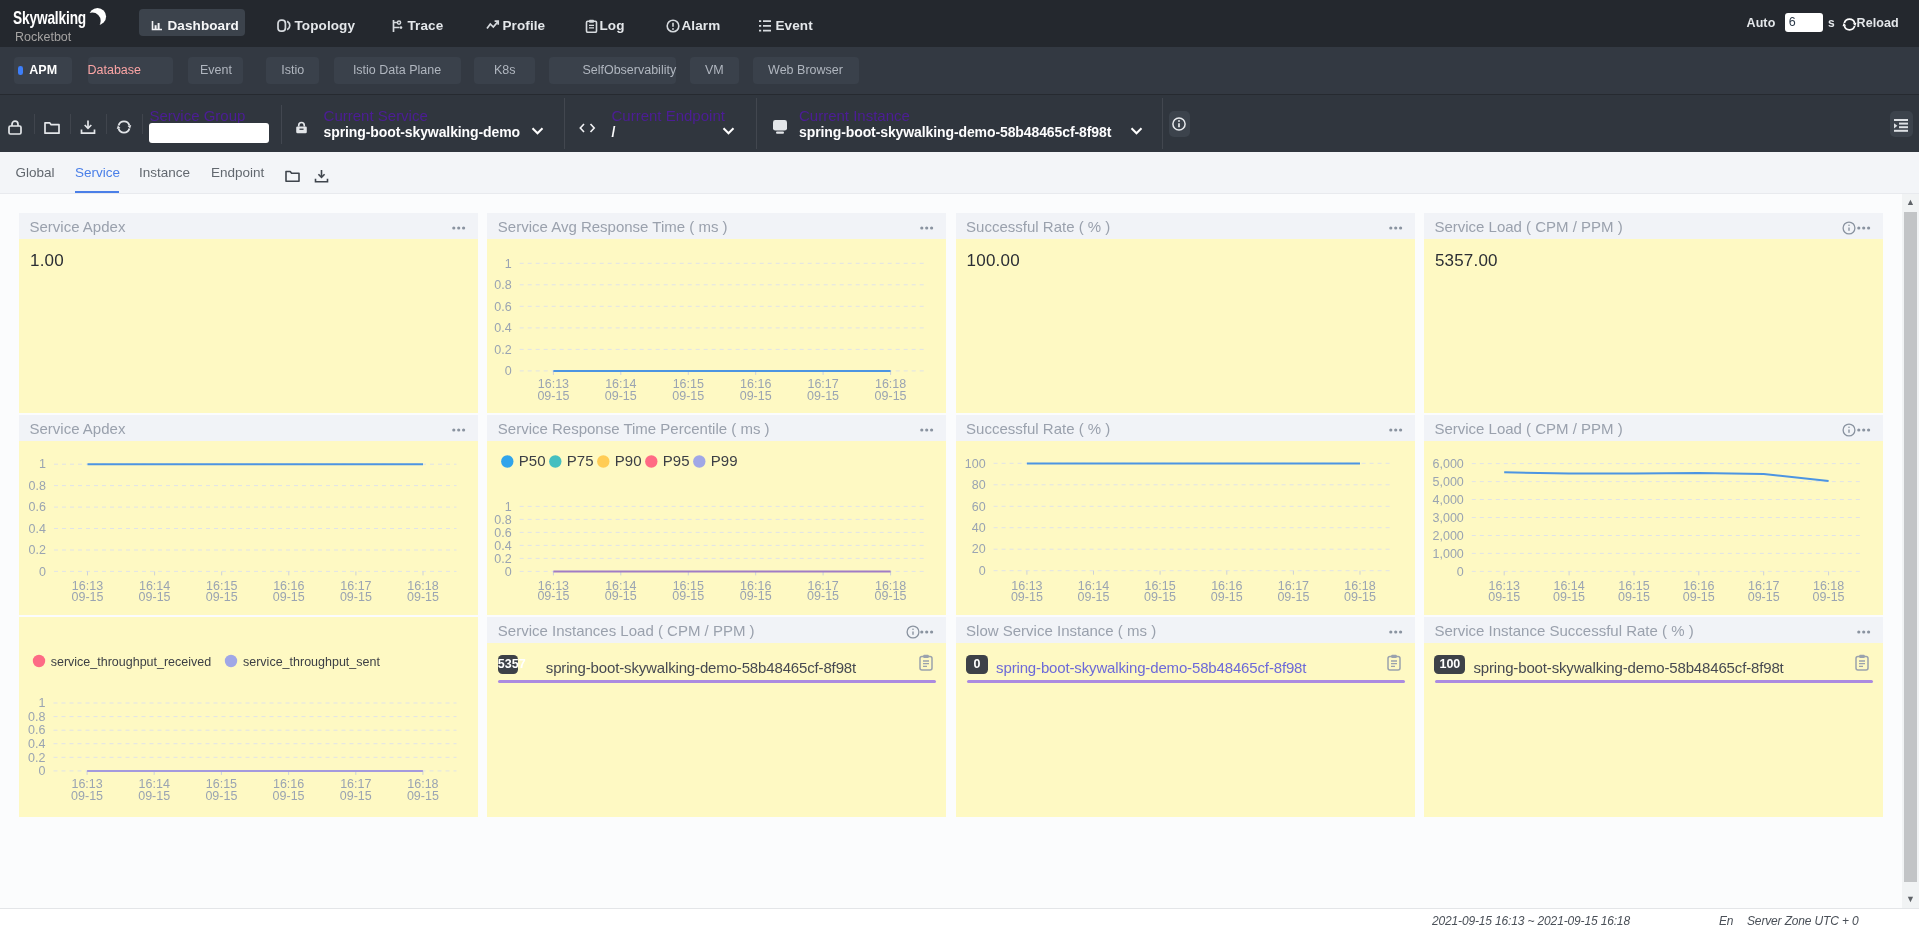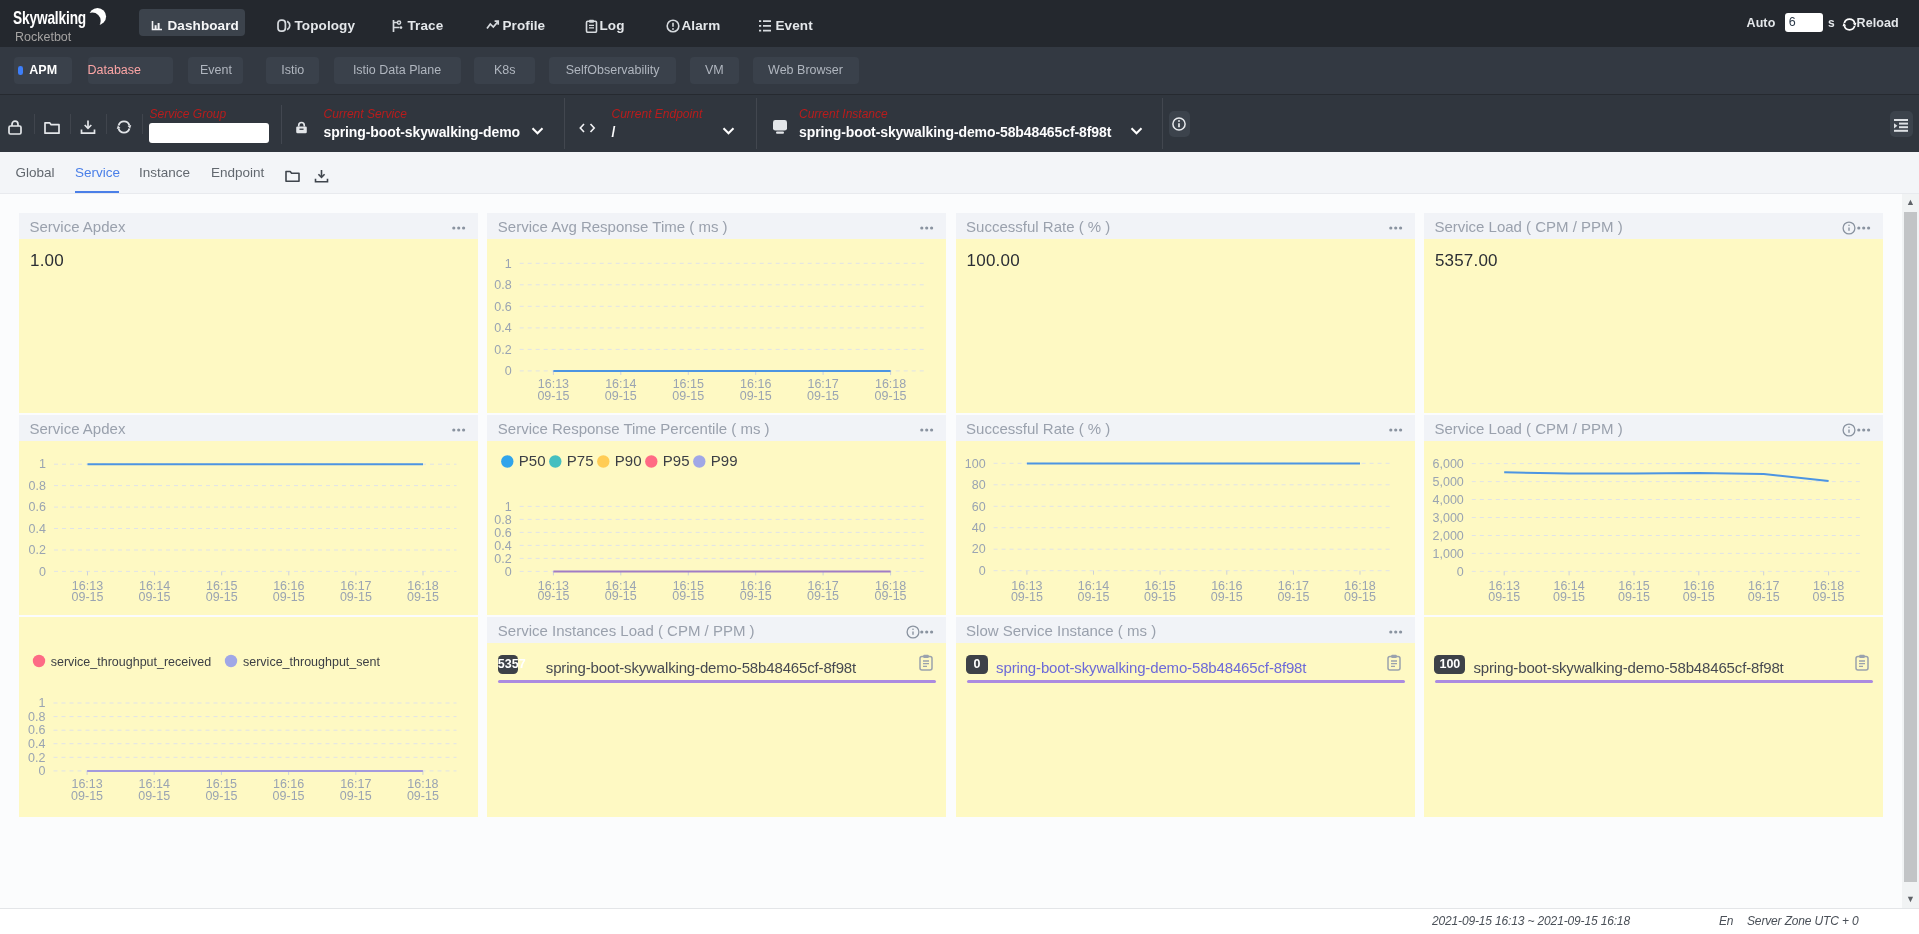--- a/index.html
+++ b/index.html
@@ -3,21 +3,21 @@
 * { margin:0; padding:0; box-sizing:border-box; }
 svg { display:block; }
 html,body { width:1919px; height:934px; overflow:hidden; font-family:"Liberation Sans",sans-serif; background:#fff; }
 .abs { position:absolute; }
 .card { background:#fef9c3; }
 .chead { position:absolute; left:0; top:0; right:0; height:26px; background:#f1f3f7; }
 .ctitle { position:absolute; left:10.5px; top:5px; font-size:15px; color:#9aa1ad; }
 .badge { background:#3d4148; color:#fff; font-size:12.5px; font-weight:bold; border-radius:4.5px; height:18.5px; line-height:18.5px; text-align:center; }
 .navtxt { font-size:13.5px; color:#e4e7ea; font-weight:bold; letter-spacing:0.1px; }
 .tabbox { top:57px; height:27px; background:#3a414b; border-radius:4px; font-size:12.5px; }
-.slabel { font-size:12px; color:#b91c1c;font-style:italic; }
+.slabel { font-size:15px; color:#4c1d95; }
 .sval { font-size:14px; font-weight:bold; color:#fdfdfe; letter-spacing:-0.1px; }
 .gtab { top:164.5px; font-size:13.5px; }
 .ftxt { font-size:12px; letter-spacing:-0.15px; color:#4a5058;font-style:italic; }
 </style></head>
 <body>
 <div class="abs" style="left:0;top:0;width:1919px;height:934px;background:#fbfcfd"></div>
 
 <div class="abs" style="left:0;top:0;width:1919px;height:47px;background:#24282e"></div>
 <div class="abs" style="left:13px;top:7px;font-size:19px;line-height:22px;letter-spacing:-0.2px;color:#fff;font-weight:bold;transform:scaleX(0.72);transform-origin:0 0">Skywalking</div>
 <svg class="abs" style="left:86px;top:4px" width="22" height="23" viewBox="0 0 22 23">
@@ -96,21 +96,21 @@
 <div class="abs" style="left:0;top:47px;width:1919px;height:47px;background:#333942"></div>
 <div class="abs tabbox" style="left:14px;width:58px">
     <span class="abs" style="left:4.4px;top:8.8px;width:4.7px;height:9.4px;border-radius:2.3px;background:#3d7ef9"></span>
     <span class="abs" style="left:15.3px;top:0;line-height:27px;color:#fff;font-weight:bold">APM</span>
   </div>
 <div class="abs tabbox" style="left:87.5px;width:85px;line-height:27px;color:#fca5a5">Database</div>
 <div class="abs tabbox" style="left:188.4px;width:55px;text-align:center;line-height:27px;color:#b0b6bf">Event</div>
 <div class="abs tabbox" style="left:266.3px;width:53px;text-align:center;line-height:27px;color:#b0b6bf">Istio</div>
 <div class="abs tabbox" style="left:333.5px;width:127px;text-align:center;line-height:27px;color:#b0b6bf">Istio Data Plane</div>
 <div class="abs tabbox" style="left:474.2px;width:61px;text-align:center;line-height:27px;color:#b0b6bf">K8s</div>
-<div class="abs tabbox" style="left:549.2px;width:127px;text-align:center;line-height:27px;color:#b0b6bf">SelfObservability</div>
+<div class="abs tabbox" style="left:549.2px;width:127px;text-align:right;line-height:27px;color:#b0b6bf">SelfObservability</div>
 <div class="abs tabbox" style="left:690px;width:48.5px;text-align:center;line-height:27px;color:#b0b6bf">VM</div>
 <div class="abs tabbox" style="left:752.5px;width:106px;text-align:center;line-height:27px;color:#b0b6bf">Web Browser</div>
 
 <div class="abs" style="left:0;top:94px;width:1919px;height:58px;background:#30363e;border-top:1px solid #262a30"></div>
 <div class="abs" style="left:7px;top:119px">
     <svg class="abs" style="" width="16" height="16" viewBox="0 0 16 16" fill="none">
       <rect x="2" y="7" width="12" height="8" rx="1.4" stroke="#e3e6e9" stroke-width="1.7"></rect>
       <path d="M5 7V5.2a3 3 0 0 1 6 0V7" stroke="#e3e6e9" stroke-width="1.7"></path>
     </svg>
   </div>
@@ -594,20 +594,30 @@
     <div class="abs" style="right:13.5px;top:37px">
       <svg width="14" height="17" viewBox="0 0 14 17" fill="none">
         <rect x="1" y="2.4" width="12" height="13.6" rx="2" stroke="#9aa2ad" stroke-width="1.5"></rect>
         <rect x="4.2" y="0.8" width="5.6" height="3.2" rx="1" fill="#9aa2ad"></rect>
         <path d="M4 7h6M4 9.7h6M4 12.4h4" stroke="#9aa2ad" stroke-width="1.3"></path>
       </svg>
     </div>
     <div class="abs" style="left:11px;right:10px;top:63px;height:3.4px;background:#ab8be0;border-radius:2px"></div>
   </div>
 <div class="abs card" style="left:1423.9px;top:617.0px;width:459.0px;height:200px">
+    <div class="chead">
+      <span class="ctitle">Service Instance Successful Rate ( % )</span>
+      <div class="abs" style="right:12px;top:12.5px">
+        <svg width="14" height="4" viewBox="0 0 14 4">
+          <circle cx="1.8" cy="2" r="1.6" fill="#8a93a0"></circle>
+          <circle cx="6.7" cy="2" r="1.6" fill="#8a93a0"></circle>
+          <circle cx="11.6" cy="2" r="1.6" fill="#8a93a0"></circle>
+        </svg>
+      </div>
+    </div>
     <div class="abs badge" style="left:10.5px;top:38px;width:31px">100</div>
     <div class="abs" style="left:49.5px;top:41.5px;font-size:15px;letter-spacing:-0.15px;color:#474a52">spring-boot-skywalking-demo-58b48465cf-8f98t</div>
     <div class="abs" style="right:13.5px;top:37px">
       <svg width="14" height="17" viewBox="0 0 14 17" fill="none">
         <rect x="1" y="2.4" width="12" height="13.6" rx="2" stroke="#9aa2ad" stroke-width="1.5"></rect>
         <rect x="4.2" y="0.8" width="5.6" height="3.2" rx="1" fill="#9aa2ad"></rect>
         <path d="M4 7h6M4 9.7h6M4 12.4h4" stroke="#9aa2ad" stroke-width="1.3"></path>
       </svg>
     </div>
     <div class="abs" style="left:11px;right:10px;top:63px;height:3.4px;background:#ab8be0;border-radius:2px"></div>

